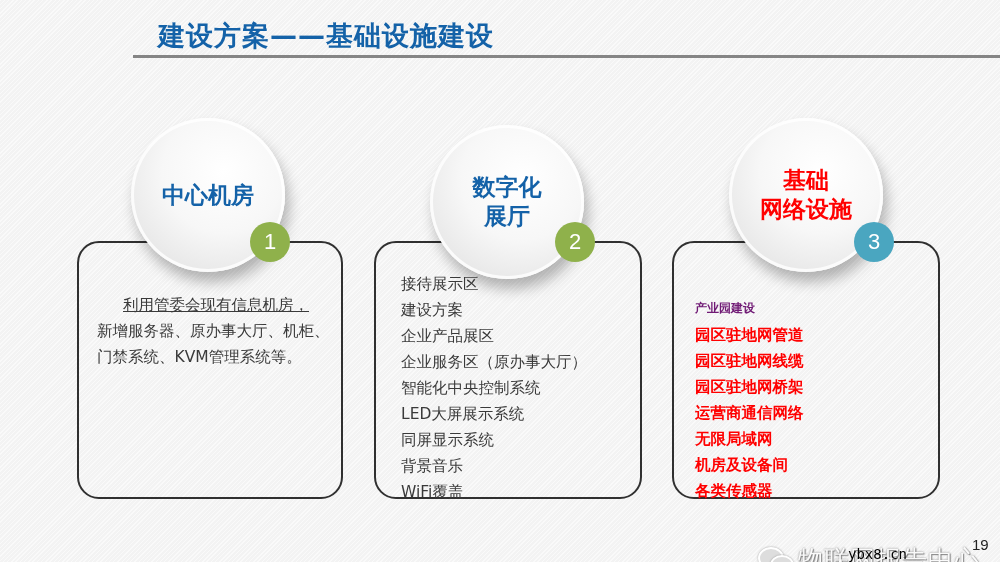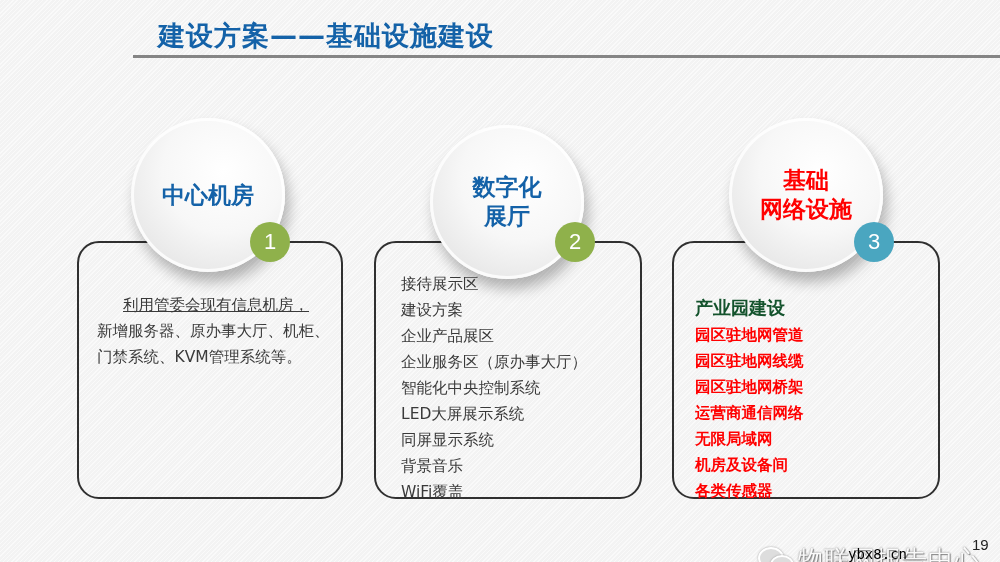--- a/index.html
+++ b/index.html
@@ -50,21 +50,21 @@
   .badge2 { left: 555px; top: 222px; background: #8fb14b; }
   .badge3 { left: 854px; top: 222px; background: #4aa6c0; }
   .card-text {
     position: absolute; font-size: 15.5px; color: #3a3a3a; line-height: 26px;
   }
   .text1 { left: 97px; top: 292px; width: 240px; }
   .text1 .indent { padding-left: 26px; text-decoration: underline; }
   .list2 { left: 401px; top: 271px; }
   .list2 div { height: 26px; line-height: 26px; white-space: nowrap; }
   .list3 { left: 695px; top: 294px; }
-  .list3 .heading { color: #14532d; font-weight: bold; font-size: 18px; height: 28px; line-height: 28px; }
+  .list3 .heading { color: #701a75; font-weight: bold; font-size: 12px; height: 28px; line-height: 28px; }
   .list3 .item { color: #ff0000; height: 26px; line-height: 26px; white-space: nowrap; font-weight: bold; }
   .watermark {
     position: absolute; left: 758px; top: 503px; display: flex; align-items: center; margin-top: 40px;
   }
   .wechat-icon { width: 34px; height: 26px; position: relative; margin-right: 6px; }
   .wechat-icon .b1 { position: absolute; left: 0; top: 0; width: 22px; height: 18px; border-radius: 50%; border: 2px solid #fff; background: #ddd; box-shadow: 0 0 2px #999; }
   .wechat-icon .b2 { position: absolute; left: 12px; top: 8px; width: 20px; height: 16px; border-radius: 50%; border: 2px solid #fff; background: #ddd; box-shadow: 0 0 2px #999; }
   .watermark-text { font-size: 25px; color: #fafafa; text-shadow: 0 0 2px #777, 1px 1px 1px #888; letter-spacing: 1px; }
   .site { position: absolute; left: 820px; top: 546px; font-size: 14px; color: #000; font-family: "DejaVu Sans Mono", monospace; margin-left: 28px; }
   .page-num { position: absolute; left: 972px; top: 536px; font-size: 15px; color: #222; font-family: "Liberation Sans", sans-serif; }

